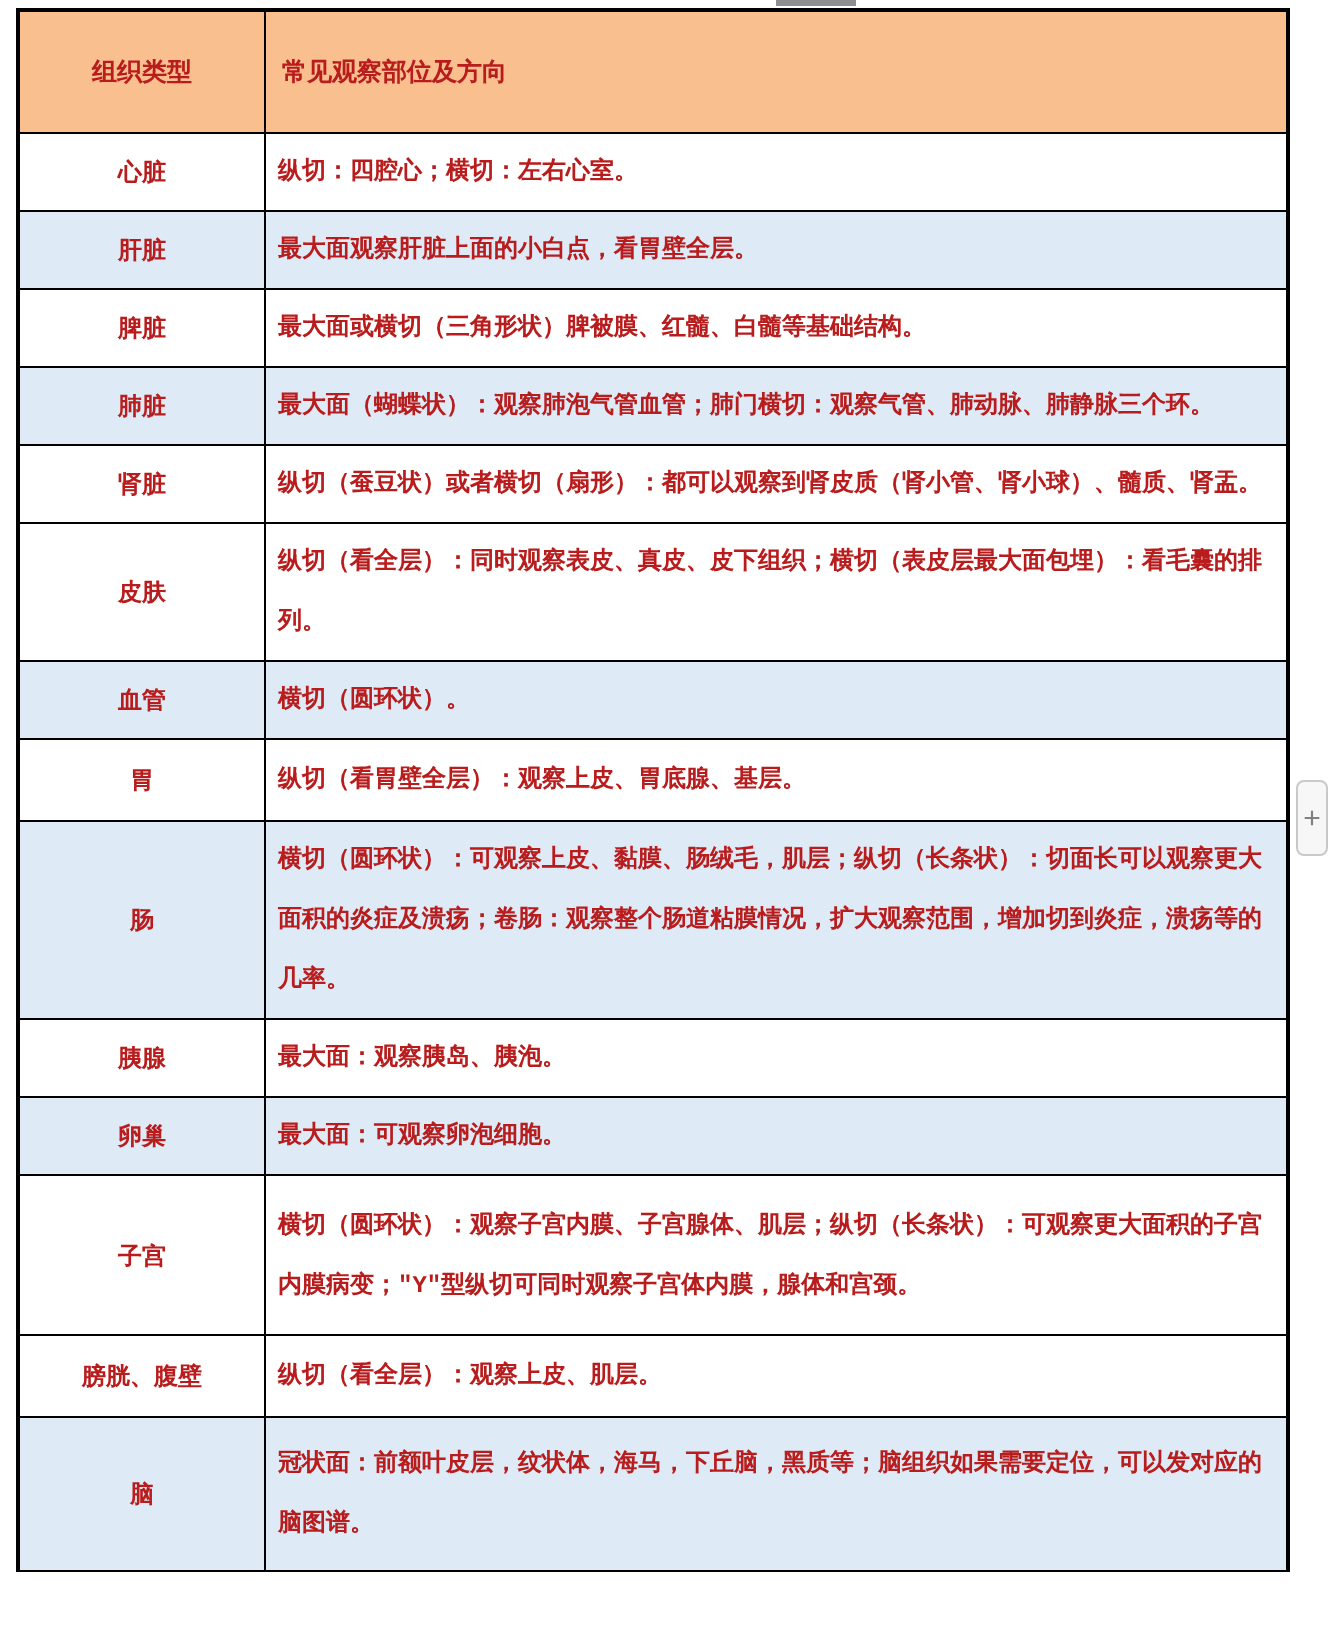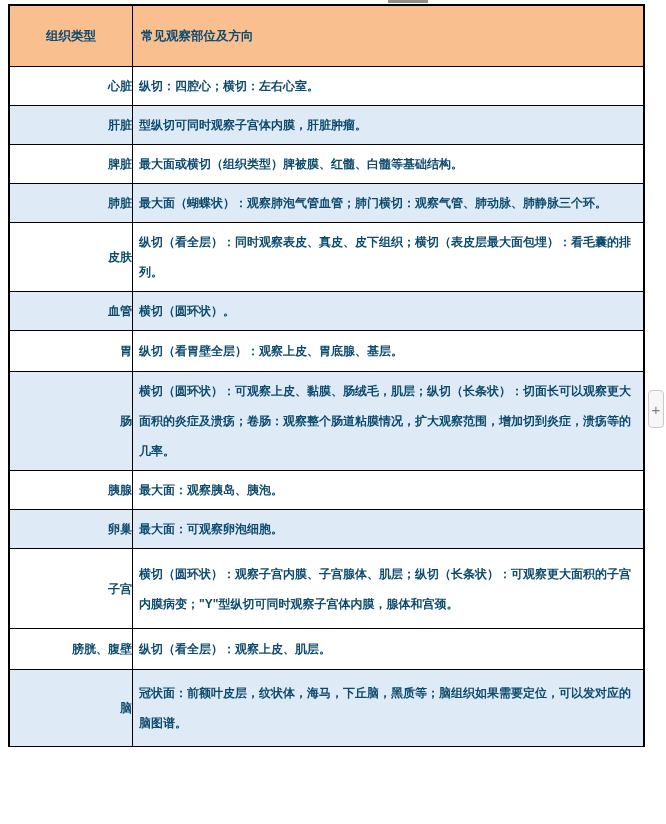--- a/index.html
+++ b/index.html
@@ -18,34 +18,34 @@
   table.tissue-table {
     border-collapse: collapse;
     table-layout: fixed;
     width: 637px;
     border: 2px solid var(--border, #000);
     border-bottom: none;
   }
   .tissue-table th, .tissue-table td {
     border: 1px solid var(--border, #000);
     font-weight: bold;
-    color: #0c4a6e;
+    color: #b91c1c;
     font-size: 12px;
     vertical-align: middle;
     overflow: hidden;
   }
   .tissue-table th {
     background: var(--header-bg, #FABF8F);
     height: 32px;
     font-size: 12.5px;
   }
   th.c1 { width: 120px; text-align: center; }
   th.c2 { text-align: left; padding: 14px 8px; }
-  td.c1 { width: 120px; text-align: right; line-height: 18px; padding: 0; }
-  td.c2 { text-align: left; padding: 4px 6px; line-height: 30px; }
+  td.c1 { width: 120px; text-align: center; line-height: 18px; padding: 0; }
+  td.c2 { text-align: left; padding: 4px 6px; line-height: 30px; font-family: Liberation Mono, monospace; }
   tr.shaded td { background: var(--alt-row-bg, #DEEBF7); }
   .add-btn {
     position: absolute; left: 648px; top: 390px;
     width: 16px; height: 38px;
     background: #f7f7f7;
     border: 1px solid #c9c9c9;
     border-radius: 4px;
     color: #808080;
     font-size: 15px; font-weight: normal;
     display: flex; align-items: center; justify-content: center;
@@ -66,29 +66,33 @@
         <th class="c2">常见观察部位及方向</th>
       </tr>
     </thead>
     <tbody>
         <tr style="height: 39px;">
     <td class="c1">心脏</td>
     <td class="c2">纵切：四腔心；横切：左右心室。</td>
   </tr>
         <tr class="shaded" style="height: 38px;">
     <td class="c1">肝脏</td>
-    <td class="c2">型纵切可同时观察子宫体内膜，肝脏肿瘤。</td>
+    <td class="c2">最大面观察肝脏上面的小白点，看胃壁全层。</td>
   </tr>
         <tr style="height: 39px;">
     <td class="c1">脾脏</td>
-    <td class="c2">最大面或横切（组织类型）脾被膜、红髓、白髓等基础结构。</td>
+    <td class="c2">最大面或横切（三角形状）脾被膜、红髓、白髓等基础结构。</td>
   </tr>
         <tr class="shaded" style="height: 38px;">
     <td class="c1">肺脏</td>
     <td class="c2">最大面（蝴蝶状）：观察肺泡气管血管；肺门横切：观察气管、肺动脉、肺静脉三个环。</td>
+  </tr>
+        <tr style="height: 38px;">
+    <td class="c1">肾脏</td>
+    <td class="c2">纵切（蚕豆状）或者横切（扇形）：都可以观察到肾皮质（肾小管、肾小球）、髓质、肾盂。</td>
   </tr>
         <tr style="height: 38px;">
     <td class="c1">皮肤</td>
     <td class="c2">纵切（看全层）：同时观察表皮、真皮、皮下组织；横切（表皮层最大面包埋）：看毛囊的排列。</td>
   </tr>
         <tr class="shaded" style="height: 39px;">
     <td class="c1">血管</td>
     <td class="c2">横切（圆环状）。</td>
   </tr>
         <tr style="height: 41px;">

